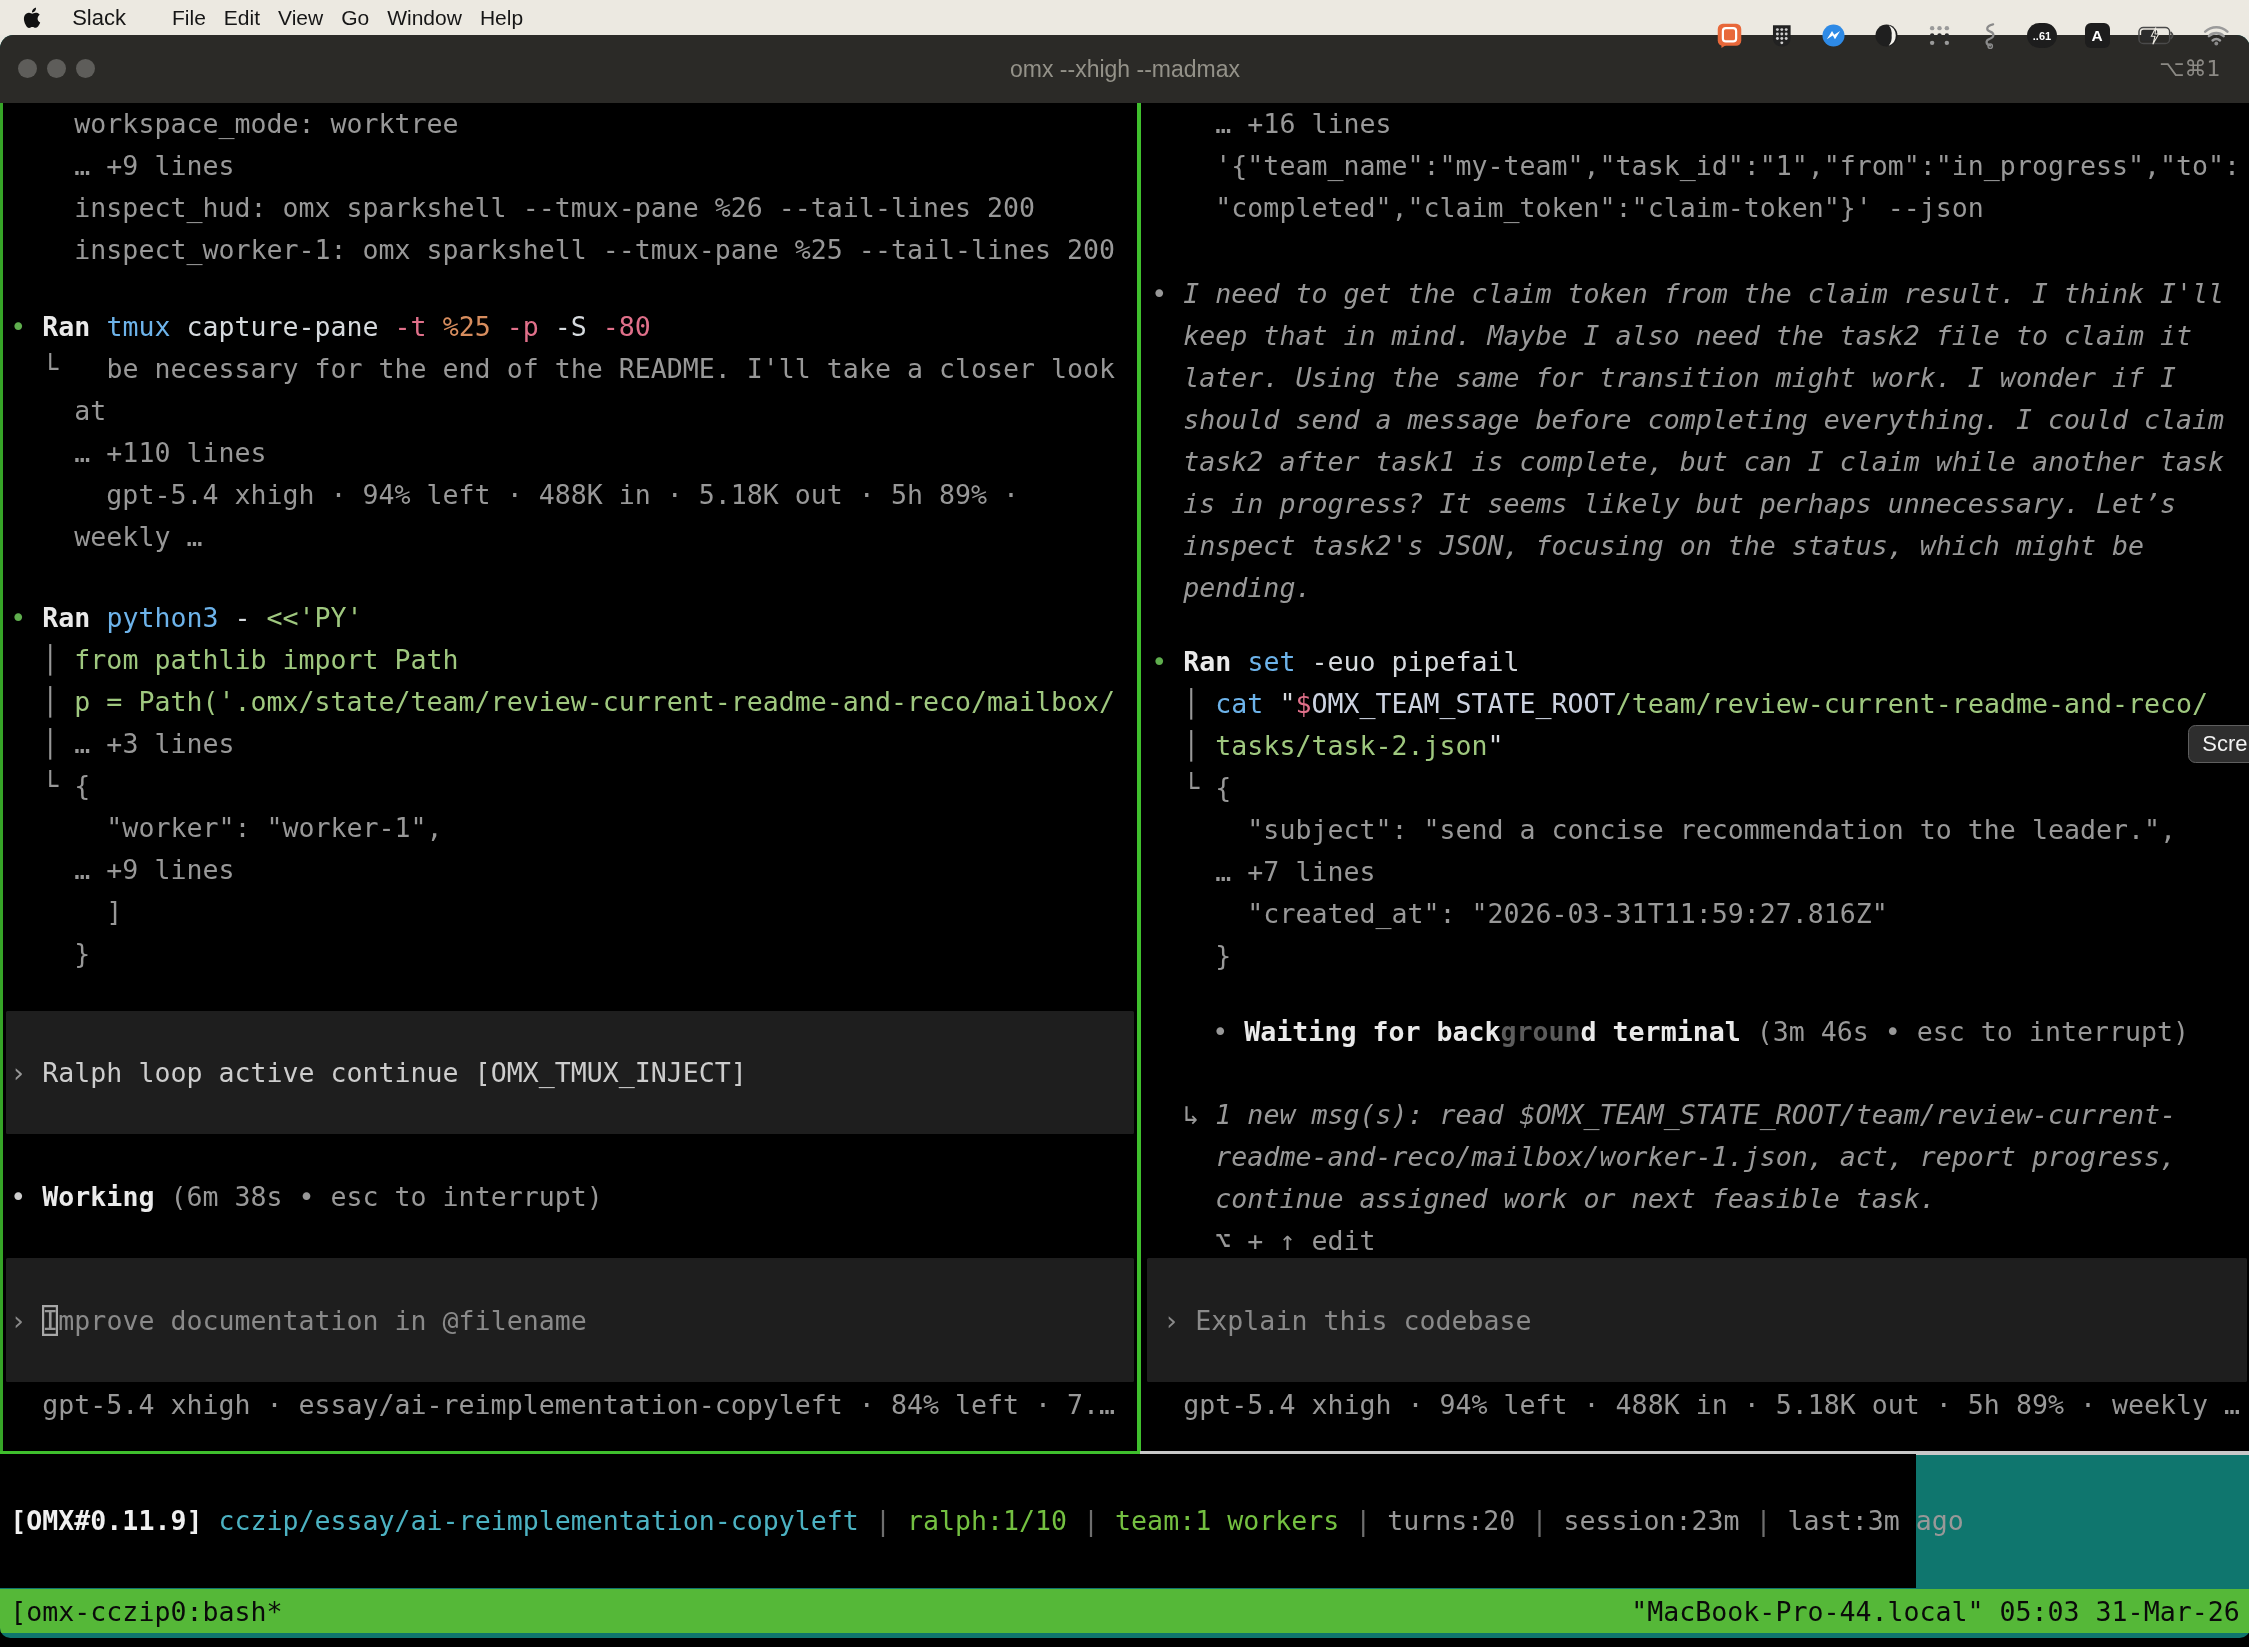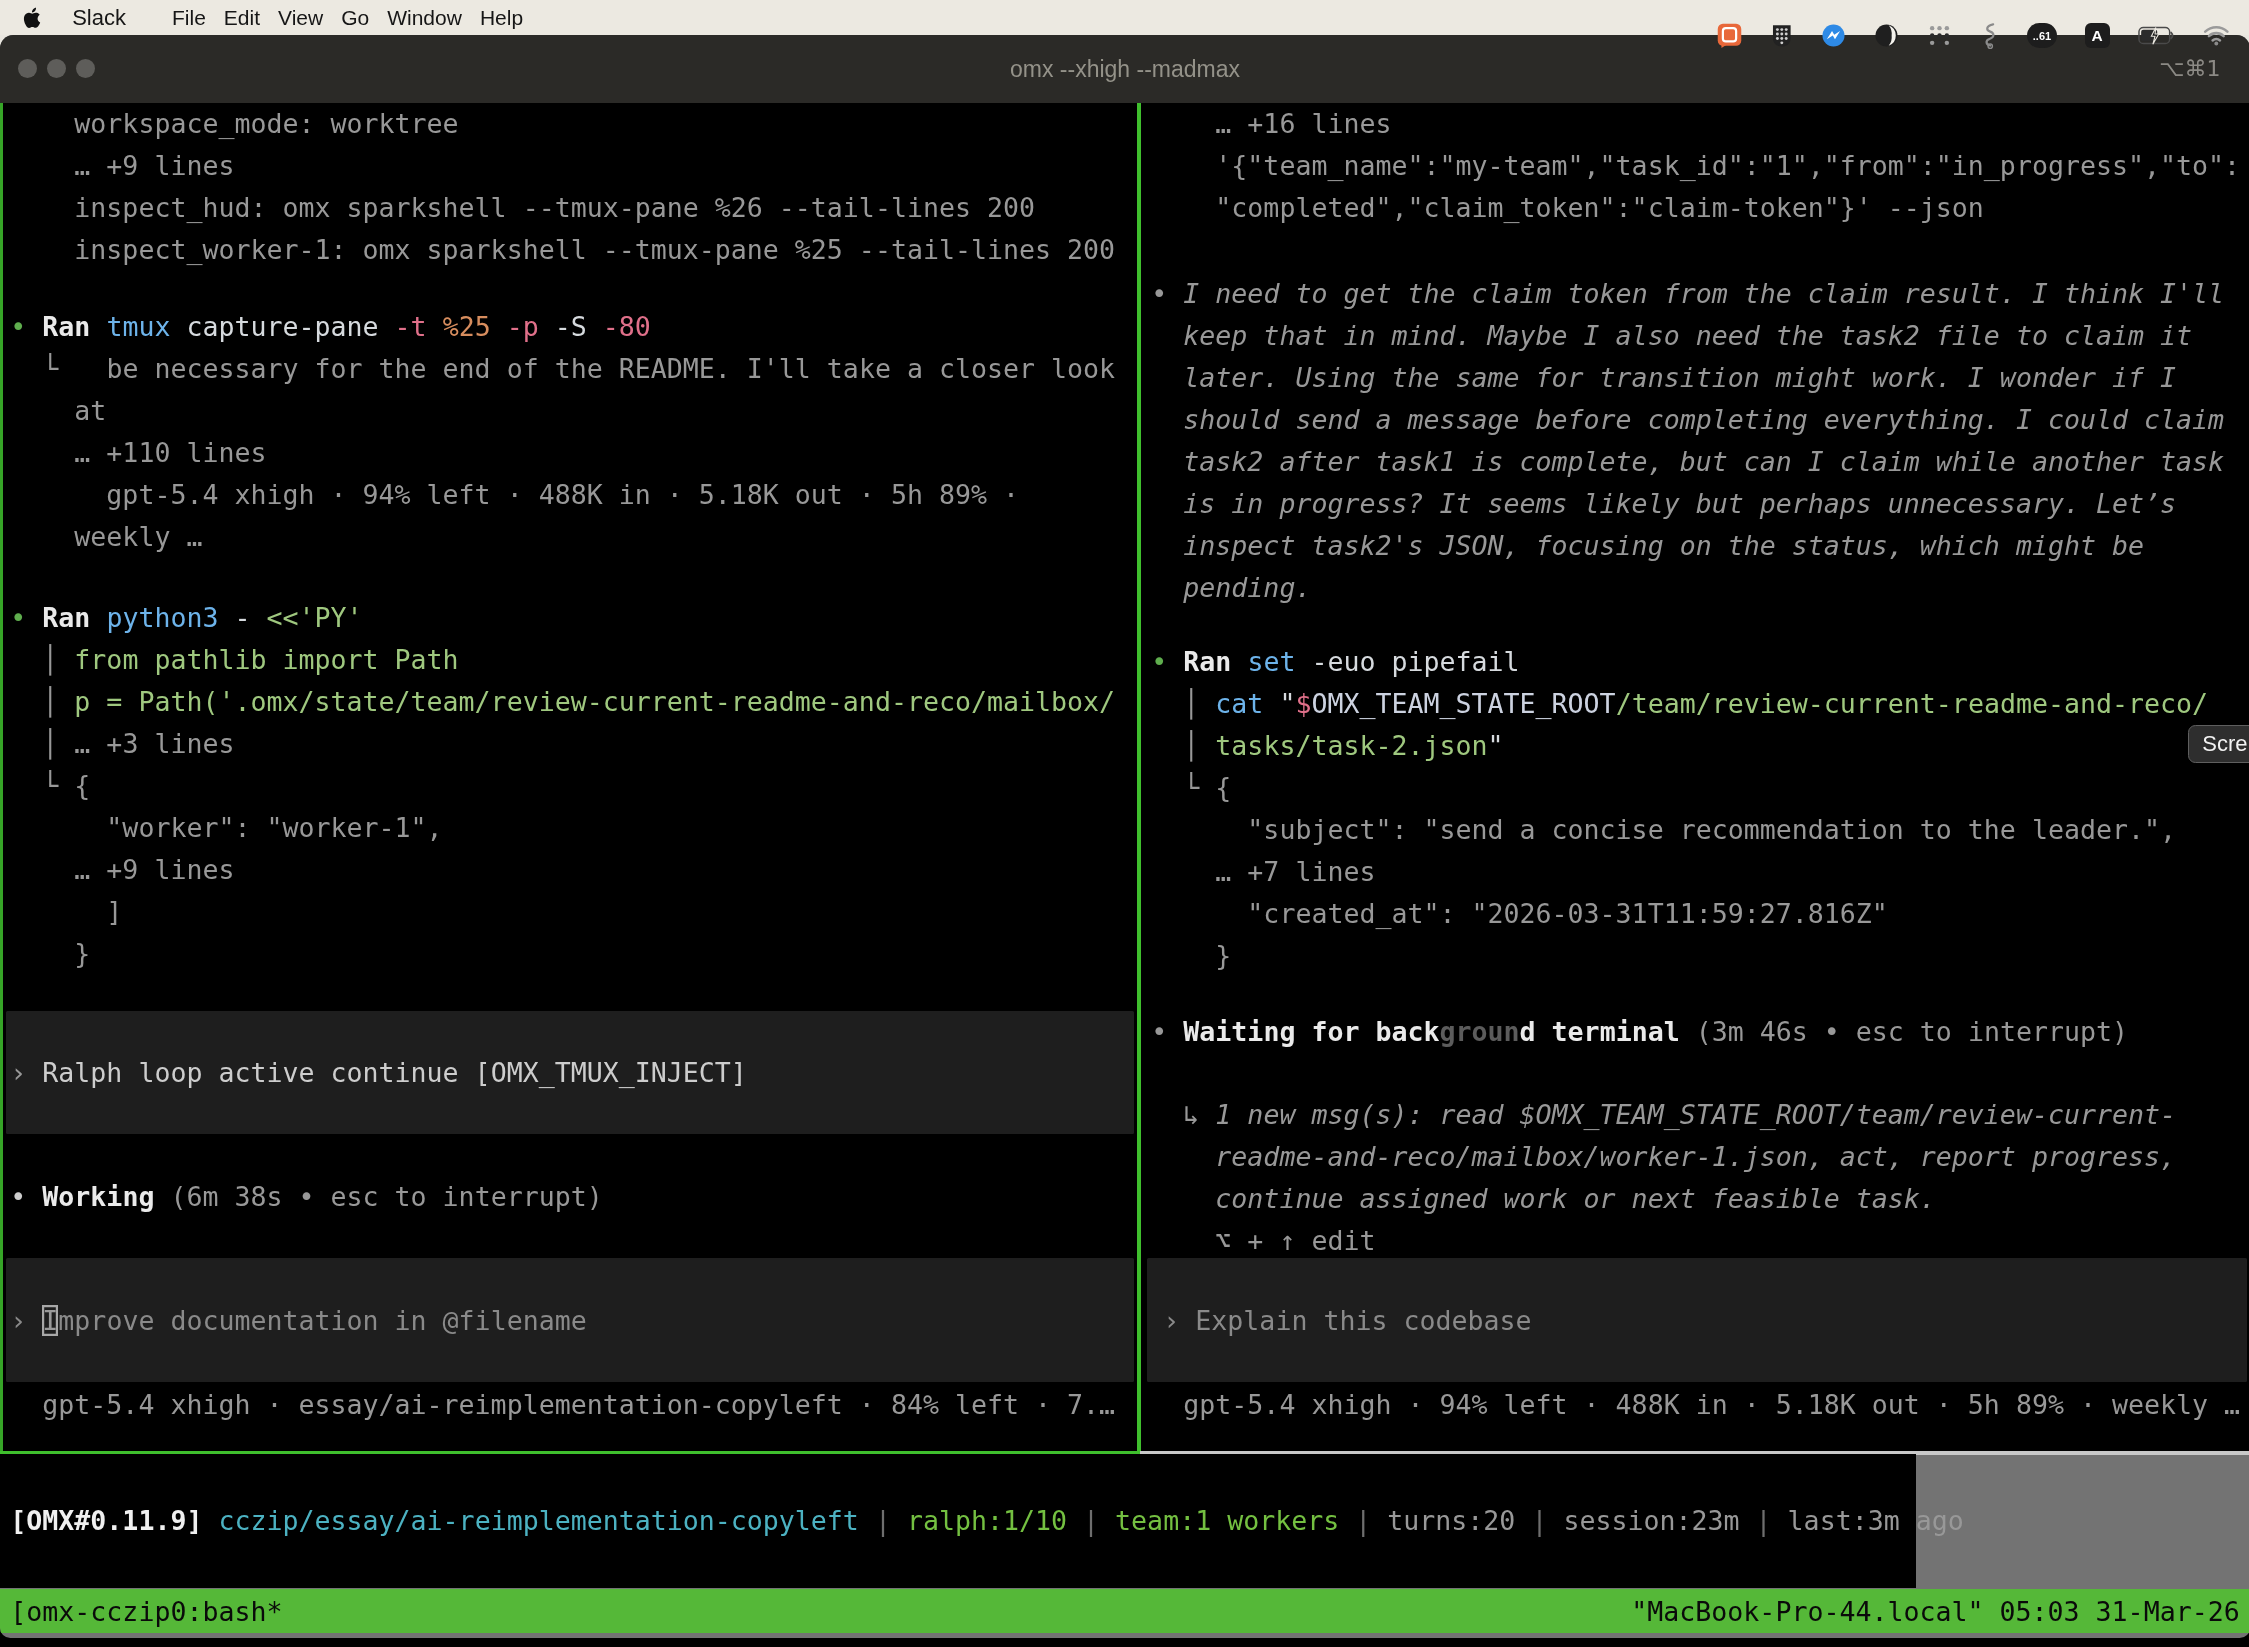--- a/index.html
+++ b/index.html
@@ -9,21 +9,21 @@
   .apple{width:22px;height:25px;margin-right:29.5px;display:inline-flex;align-items:center;}
   .appname{font-weight:400;font-size:22px;margin-right:46px;}
   .menus{display:flex;gap:18px;font-size:21px;}
   .menu-item{cursor:default;}
   .statusicons{margin-left:auto;display:flex;align-items:center;gap:28px;margin-top:36px;}
   .sicon{display:inline-flex;align-items:center;justify-content:center;}
   .badge61{width:29.5px;height:25px;background:#1d1d1d;border-radius:12.5px;color:#fff;font-size:11px;font-weight:700;display:flex;align-items:center;justify-content:center;letter-spacing:0;}
   .aicon{width:25px;height:25px;background:#1d1d1d;border-radius:5.9px;color:#fff;font-size:15.5px;font-weight:700;display:flex;align-items:center;justify-content:center;}
   
   .deskstrip{position:absolute;left:0;top:35px;width:2250px;height:29.5px;background:#e9e6df;}
-  .window{position:absolute;left:0;top:35px;width:2250px;height:1603px;background:#737373;border-radius:13.3px 13.3px 10.3px 10.3px;overflow:hidden;z-index:2;}
+  .window{position:absolute;left:0;top:35px;width:2250px;height:1603px;background:#0f766e;border-radius:13.3px 13.3px 10.3px 10.3px;overflow:hidden;z-index:2;}
   .titlebar{position:absolute;left:0;top:0;width:100%;height:68px;background:#2b2a27;}
   .lights{position:absolute;left:17.7px;top:24px;display:flex;gap:10.3px;}
   .light{width:19px;height:19px;border-radius:50%;background:#5e5d5a;}
   .wtitle{position:absolute;left:0;right:0;top:0;height:68px;line-height:68px;text-align:center;color:#949289;font-family:"Liberation Sans",sans-serif;font-size:23px;font-weight:500;}
   .wshortcut{position:absolute;right:29.5px;top:0;height:68px;line-height:68px;color:#8c8a85;font-family:"DejaVu Sans",sans-serif;font-size:22px;}
   
   .term{position:absolute;left:0;top:68px;width:2250px;height:1348px;background:#000;overflow:hidden;}
   .pane{position:absolute;top:0;bottom:0;overflow:hidden;}
   .pane.left{left:0;width:1137px;}
   .pane.right{left:1141px;width:1109px;}
@@ -231,21 +231,21 @@
           <div class="sec" style="top: 538px;">
             <div class="tline"><span class="c-bgreen">• </span><span class="c-bright">Ran </span><span class="c-blue">set </span><span class="c-cmd">-euo pipefail</span></div>
             <div class="tline"><span class="c-dim">  │ </span><span class="c-blue">cat </span><span class="c-cmd">"</span><span class="c-pink">$</span><span class="c-lav">OMX_TEAM_STATE_ROOT</span><span class="c-green">/team/review-current-readme-and-reco/</span></div>
             <div class="tline"><span class="c-dim">  │ </span><span class="c-green">tasks/task-2.json</span><span class="c-cmd">"</span></div>
             <div class="tline"><span class="c-dim">  └ </span><span class="c-dim">{</span></div>
             <div class="tline"><span class="c-dim">      "subject": "send a concise recommendation to the leader.",</span></div>
             <div class="tline"><span class="c-dim">    … +7 lines</span></div>
             <div class="tline"><span class="c-dim">      "created_at": "2026-03-31T11:59:27.816Z"</span></div>
             <div class="tline"><span class="c-dim">    }</span></div>
           </div>
-          <div class="sec" style="top: 908px;">
+          <div class="sec" style="top: 908px; text-align: center;">
             <div class="tline"><span class="c-dim">• </span><span class="c-bright">Waiting for back</span><span class="c-shim">groun</span><span class="c-bright">d terminal </span><span class="c-dim">(3m 46s • esc to interrupt)</span></div>
           </div>
           <div class="sec" style="top: 991px;">
             <div class="tline"><span class="c-dim">  ↳ </span><span class="c-dim it">1 new msg(s): read $OMX_TEAM_STATE_ROOT/team/review-current-</span></div>
             <div class="tline"><span class="c-dim it">    readme-and-reco/mailbox/worker-1.json, act, report progress,</span></div>
             <div class="tline"><span class="c-dim it">    continue assigned work or next feasible task.</span></div>
             <div class="tline"><span class="c-dim">    ⌥ + ↑ edit</span></div>
           </div>
           <div class="sec" style="top: 1197px; margin-left: 12px;">
             <div class="tline"><span class="c-dim2">› </span><span class="c-dim2">Explain this codebase</span></div>

